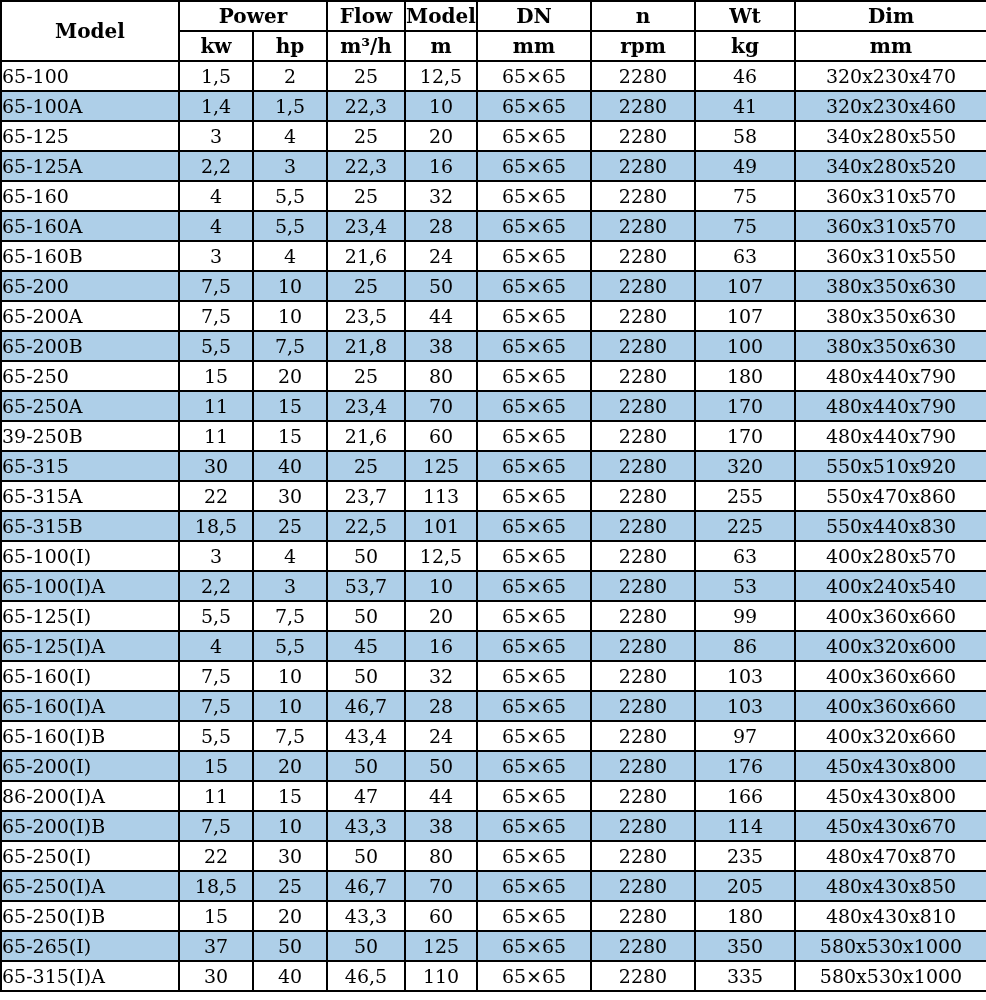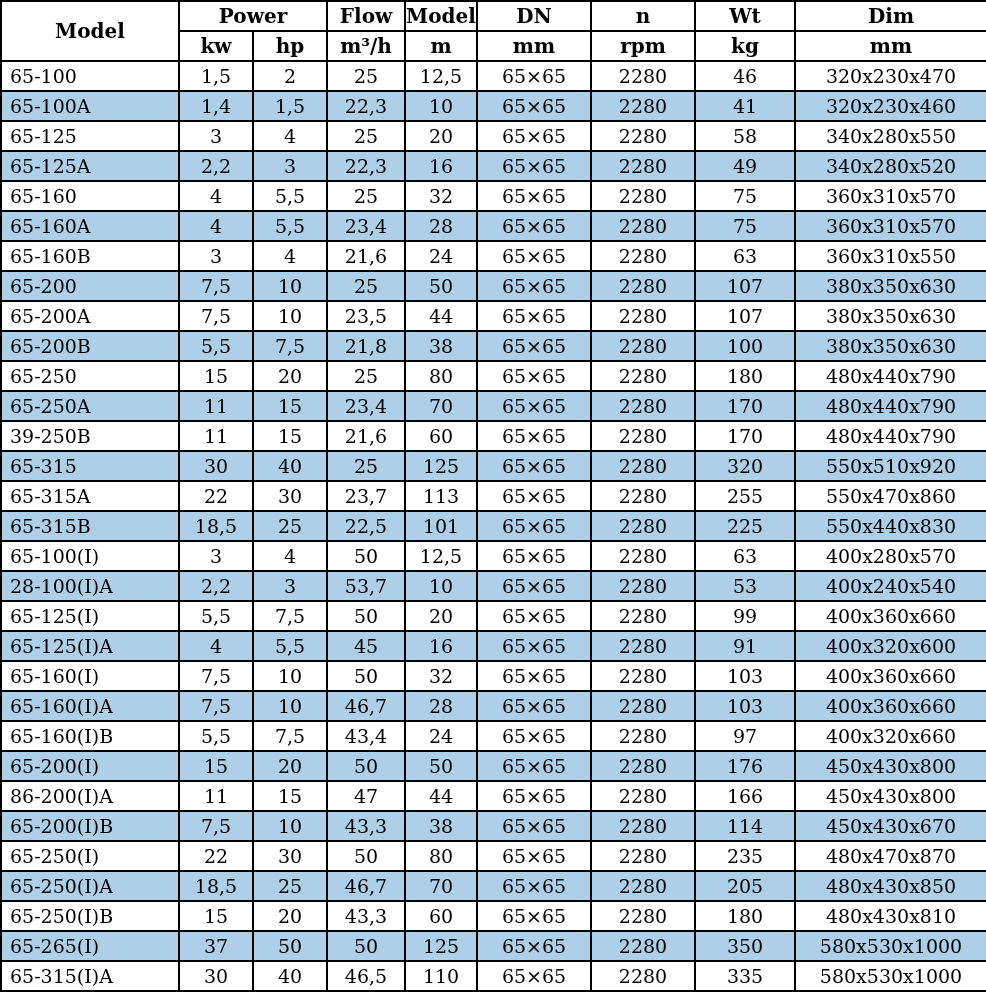--- a/index.html
+++ b/index.html
@@ -34,21 +34,20 @@
     background: #ffffff;
   }
   #spec-table tbody td {
     font-weight: normal;
   }
   #spec-table tbody tr.alt td {
     background: #aecfe8;
   }
   #spec-table tbody td.model-cell {
     text-align: left;
-    padding-left: 8px;
   }
   col.c-model { width: 178px; }
   col.c-kw    { width: 74px; }
   col.c-hp    { width: 74px; }
   col.c-flow  { width: 78px; }
   col.c-head  { width: 72px; }
   col.c-dn    { width: 114px; }
   col.c-n     { width: 104px; }
   col.c-wt    { width: 100px; }
   col.c-dim   { width: 192px; }
@@ -272,21 +271,21 @@
         <td>3</td>
         <td>4</td>
         <td>50</td>
         <td>12,5</td>
         <td>65×65</td>
         <td>2280</td>
         <td>63</td>
         <td>400x280x570</td>
       </tr>
       <tr class="alt">
-        <td class="model-cell">28-100(I)A</td>
+        <td class="model-cell">65-100(I)A</td>
         <td>2,2</td>
         <td>3</td>
         <td>53,7</td>
         <td>10</td>
         <td>65×65</td>
         <td>2280</td>
         <td>53</td>
         <td>400x240x540</td>
       </tr>
       <tr>
@@ -301,21 +300,21 @@
         <td>400x360x660</td>
       </tr>
       <tr class="alt">
         <td class="model-cell">65-125(I)A</td>
         <td>4</td>
         <td>5,5</td>
         <td>45</td>
         <td>16</td>
         <td>65×65</td>
         <td>2280</td>
-        <td>91</td>
+        <td>86</td>
         <td>400x320x600</td>
       </tr>
       <tr>
         <td class="model-cell">65-160(I)</td>
         <td>7,5</td>
         <td>10</td>
         <td>50</td>
         <td>32</td>
         <td>65×65</td>
         <td>2280</td>

